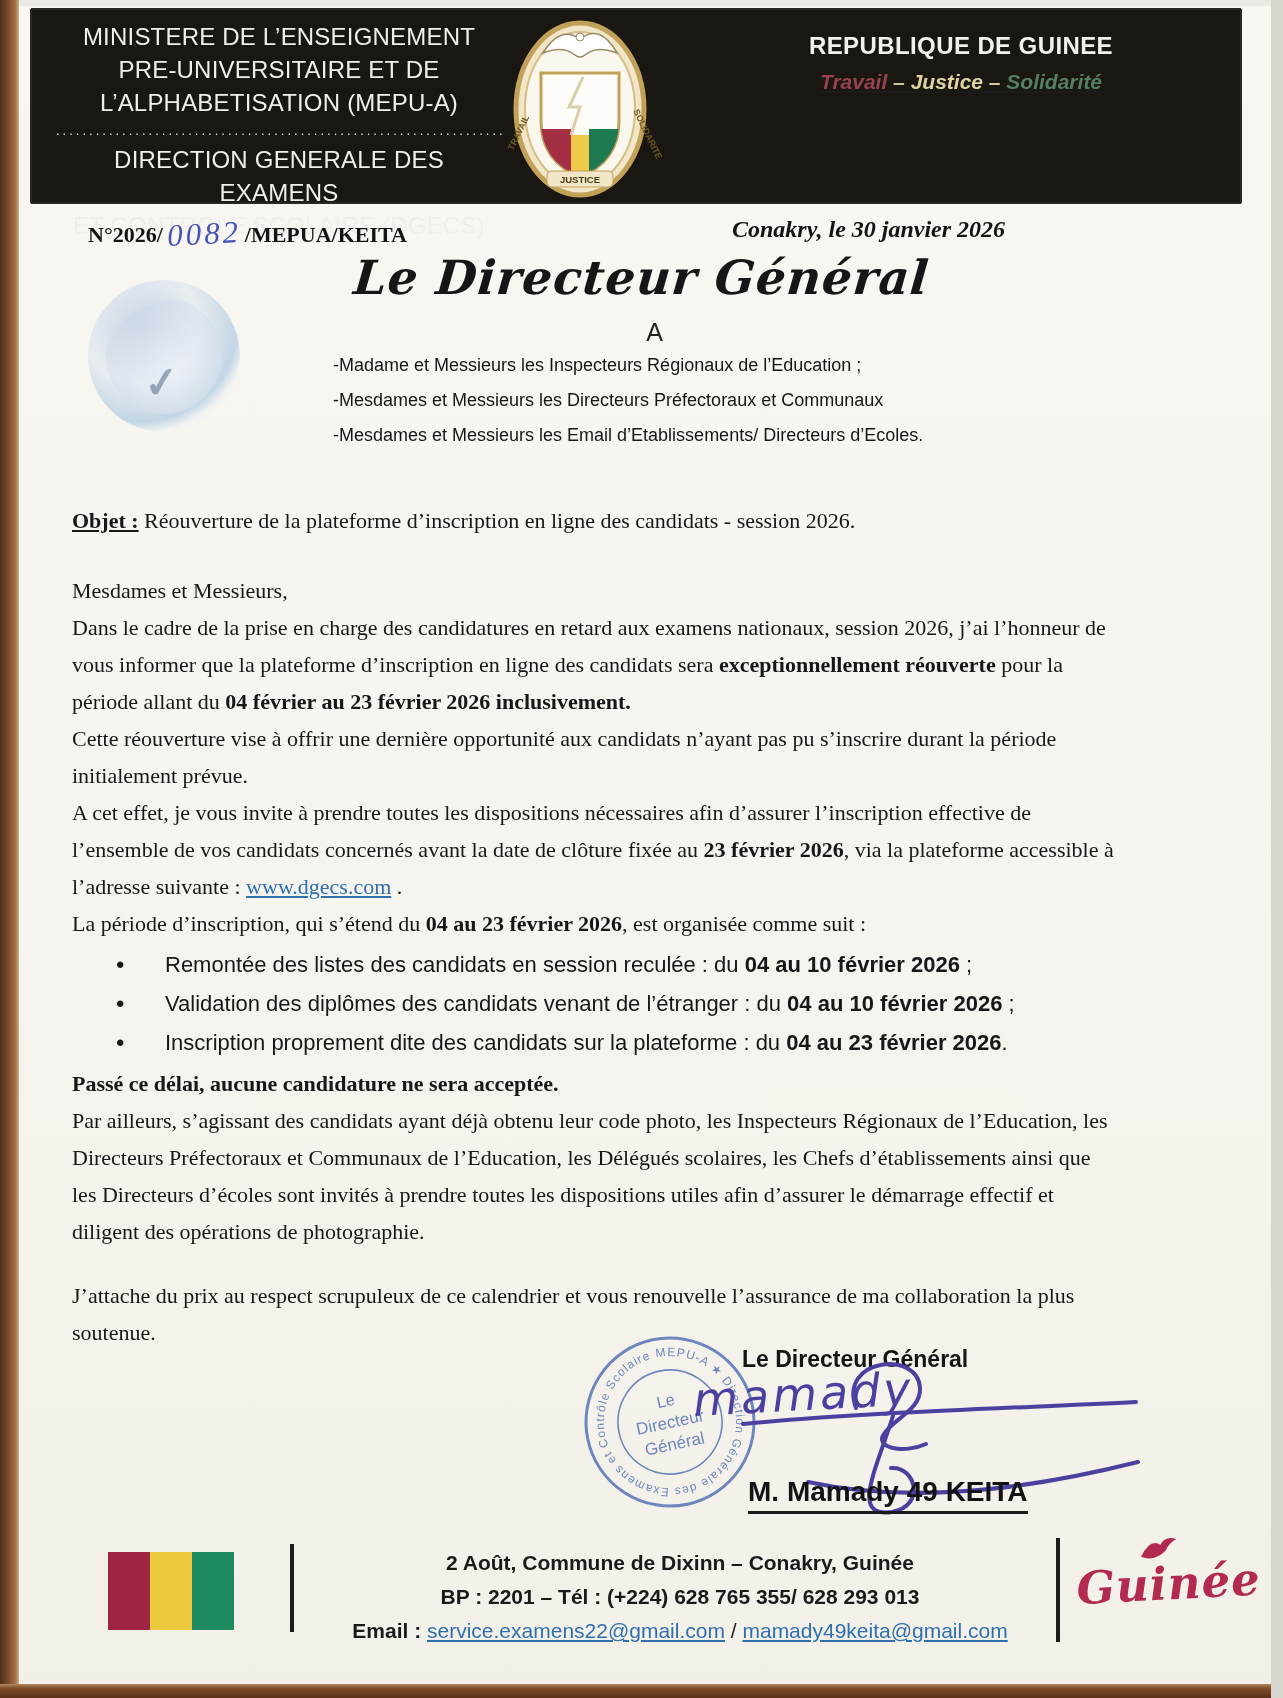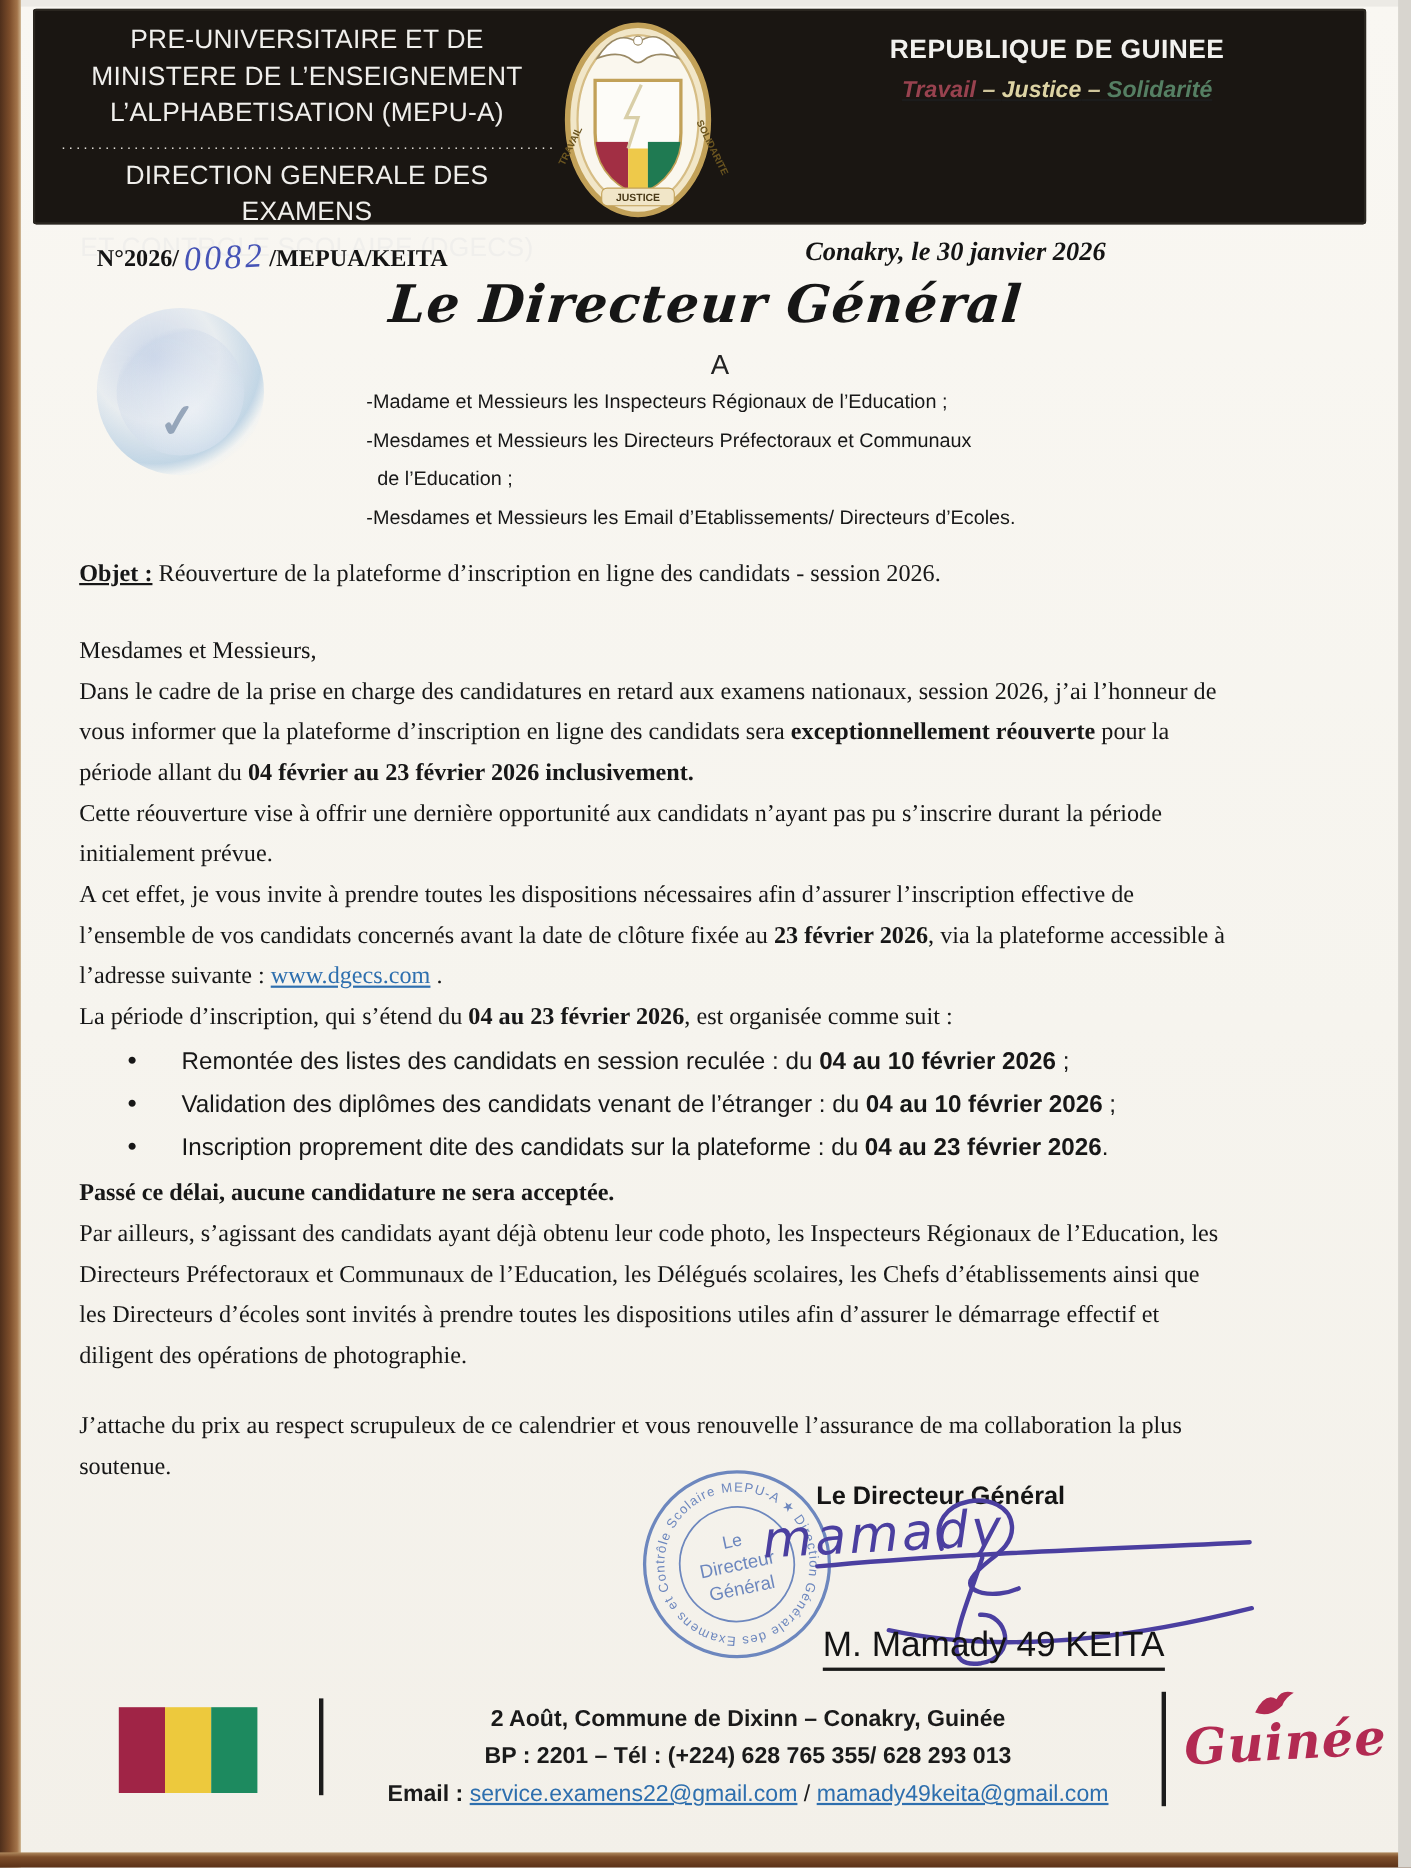--- a/index.html
+++ b/index.html
@@ -66,21 +66,21 @@
   .lnk{color:#2e6fae;text-decoration:underline;text-decoration-color:#2e6fae;cursor:pointer;text-align:center;}
   ul.blist{list-style:none;margin:3px 0;padding:0;}
   ul.blist li{position:relative;padding-left:93px;line-height:39px;}
   ul.blist li::before{content:"•";position:absolute;left:44px;top:0;font-size:24px;}
   .closing{margin-top:27px !important;}
 
   
   .sig-role{position:absolute;left:742px;top:1346px;font-size:23px;font-weight:700;color:#151515;}
   .stamp{position:absolute;left:570px;top:1322px;opacity:.88;transform:rotate(-12deg);}
   .sig-ink{position:absolute;left:688px;top:1350px;}
-  .sig-name{position:absolute;left:748px;top:1476px;font-size:32px;font-weight:400;color:#131313;
+  .sig-name{position:absolute;left:748px;top:1476px;font-size:28px;font-weight:700;color:#131313;
         border-bottom:3px solid #1a1a1a;padding-bottom:3px;}
 
   
   .flag{position:absolute;left:108px;top:1552px;width:126px;height:78px;display:flex;}
   .flag i{flex:1;}
   .flag .f-red{background:#a02446;}
   .flag .f-yel{background:#edc93d;}
   .flag .f-grn{background:#1d8a5f;}
   .vbar1{position:absolute;left:290px;top:1544px;width:4px;height:88px;background:#1c1c1c;}
   .vbar2{position:absolute;left:1056px;top:1538px;width:4px;height:104px;background:#1c1c1c;}
@@ -97,22 +97,22 @@
 
 <div class="page">
 
   <div class="edge-top"></div>
   <div class="edge-left"></div>
   <div class="edge-bottom"></div>
   <div class="edge-right"></div>
 
   <header class="banner">
     <div class="banner-left">
+      <div class="bl">MINISTERE DE L’ENSEIGNEMENT</div>
       <div class="bl">PRE-UNIVERSITAIRE ET DE</div>
-      <div class="bl">MINISTERE DE L’ENSEIGNEMENT</div>
       <div class="bl">L’ALPHABETISATION (MEPU-A)</div>
       <div class="dots">....................................................................</div>
       <div class="bl">DIRECTION GENERALE DES EXAMENS</div>
       <div class="bl">ET CONTROLE SCOLAIRE (DGECS)</div>
     </div>
 
     <svg class="emblem" width="190" height="192" viewBox="0 0 190 192">
       <ellipse cx="95" cy="98" rx="64" ry="86" fill="#f1e6c8" stroke="#c2a158" stroke-width="5"></ellipse>
       <ellipse cx="95" cy="98" rx="55" ry="77" fill="#faf7ee" stroke="#d6bd85" stroke-width="2"></ellipse>
       <path d="M58,42 Q75,14 95,28 Q115,12 132,42 Q112,34 100,44 Q95,48 90,44 Q78,34 58,42 Z" fill="#ffffff" stroke="#9a8a66" stroke-width="1.5"></path>
@@ -151,21 +151,20 @@
   <div class="hologram">
     <div class="holo-inner"></div>
     <span class="check">✓</span>
   </div>
 
   <h1 class="script-title">Le Directeur Général</h1>
   <div class="addr-a">A</div>
   <div class="recipients">
     <div>-Madame et Messieurs les Inspecteurs Régionaux de l’Education ;</div>
     <div>-Mesdames et Messieurs les Directeurs Préfectoraux et Communaux</div>
-    <div class="r-indent">de l’Education ;</div>
     <div>-Mesdames et Messieurs les Email d’Etablissements/ Directeurs d’Ecoles.</div>
   </div>
 
   <main class="content">
     <p class="objet"><span class="b u">Objet :</span><span> Réouverture de la plateforme d’inscription en ligne des candidats - session 2026.</span></p>
     <p>Mesdames et Messieurs,</p>
     <p><span>Dans le cadre de la prise en charge des candidatures en retard aux examens nationaux, session 2026, j’ai l’honneur de vous informer que la plateforme d’inscription en ligne des candidats sera </span><span class="b">exceptionnellement réouverte</span><span> pour la période allant du </span><span class="b">04 février au 23 février 2026 inclusivement.</span></p>
     <p><span>Cette réouverture vise à offrir une dernière opportunité aux candidats n’ayant pas pu s’inscrire durant la période initialement prévue.</span></p>
     <p><span>A cet effet, je vous invite à prendre toutes les dispositions nécessaires afin d’assurer l’inscription effective de l’ensemble de vos candidats concernés avant la date de clôture fixée au </span><span class="b">23 février 2026</span><span>, via la plateforme accessible à l’adresse suivante : </span><span class="lnk">www.dgecs.com</span><span> .</span></p>
     <p><span>La période d’inscription, qui s’étend du </span><span class="b">04 au 23 février 2026</span><span>, est organisée comme suit :</span></p>

